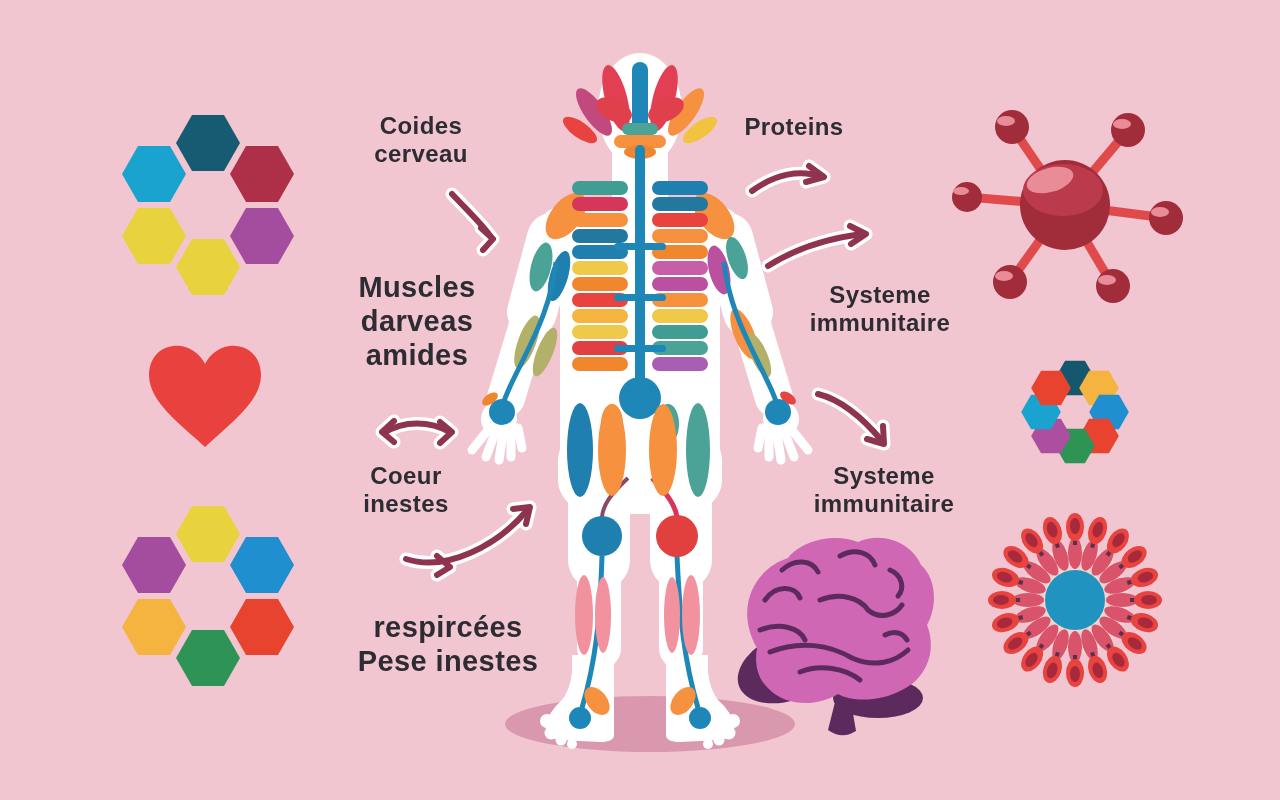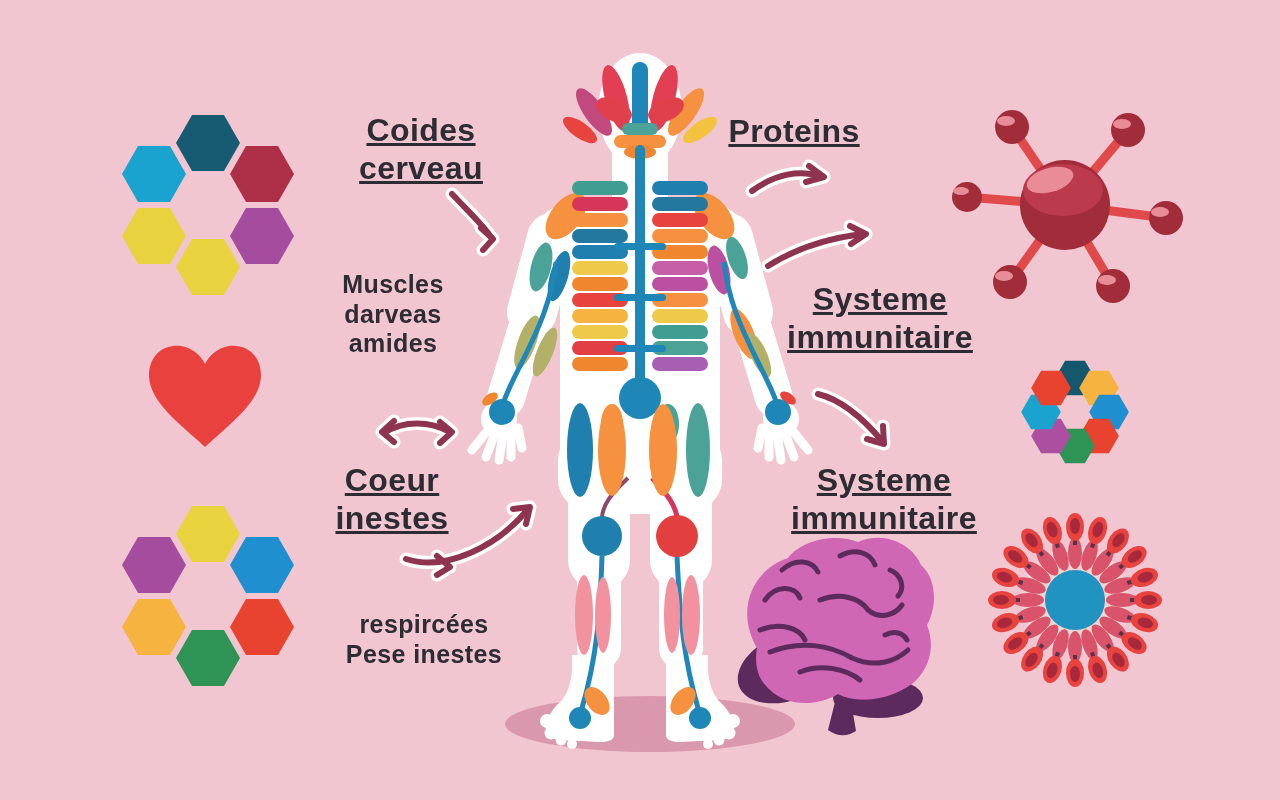--- a/index.html
+++ b/index.html
@@ -1,21 +1,21 @@
 <!DOCTYPE html>
 <html style="--bg: #f1c6d1; --text: #2e2c33; --arrow: #8e3350; --shadow: #d998ad; --silhouette: #ffffff; --spine: #1e87b8;"><head>
 <meta charset="utf-8">
 <style>
   html,body{margin:0;padding:0;}
   #canvas{position:relative;width:1280px;height:800px;background:var(--bg,#f1c6d1);overflow:hidden;
           font-family:"Liberation Sans",sans-serif;}
   #scene{position:absolute;left:0;top:0;}
   .label{position:absolute;transform:translateX(-50%);text-align:center;font-weight:700;
          color:var(--text,#2e2c33);line-height:1.18;letter-spacing:.4px;white-space:nowrap;}
-  .fs30{font-size:32px;text-decoration:underline;} .fs29{font-size:25px;}
+  .fs30{font-size:24px;} .fs29{font-size:29px;margin-left:24px;}
   .arrow-casing{stroke:#ffffff;stroke-width:13;fill:none;stroke-linecap:round;stroke-linejoin:round;}
   .arrow-line{stroke:var(--arrow,#8e3350);stroke-width:6;fill:none;stroke-linecap:round;stroke-linejoin:round;}
   .gyri{stroke:#5d2a5e;stroke-width:5;fill:none;stroke-linecap:round;}
 </style>
 </head>
 <body>
 
 <div id="canvas">
 
 <svg id="scene" width="1280" height="800" viewBox="0 0 1280 800">
@@ -419,21 +419,21 @@
 
 <div class="label fs30" style="left:421px;top:112px">
   <div>Coides</div>
   <div>cerveau</div>
 </div>
 <div class="label fs29" style="left:393px;top:270px">
   <div>Muscles</div>
   <div>darveas</div>
   <div>amides</div>
 </div>
-<div class="label fs30" style="left:392px;top:462px">
+<div class="label fs30" style="left:406px;top:462px">
   <div>Coeur</div>
   <div>inestes</div>
 </div>
 <div class="label fs29" style="left:424px;top:610px">
   <div>respircées</div>
   <div>Pese inestes</div>
 </div>
 <div class="label fs30" style="left:794px;top:113px">
   <div>Proteins</div>
 </div>

